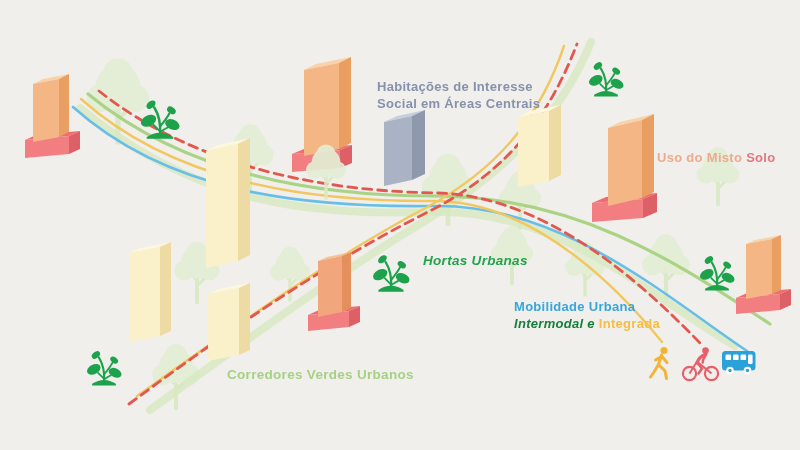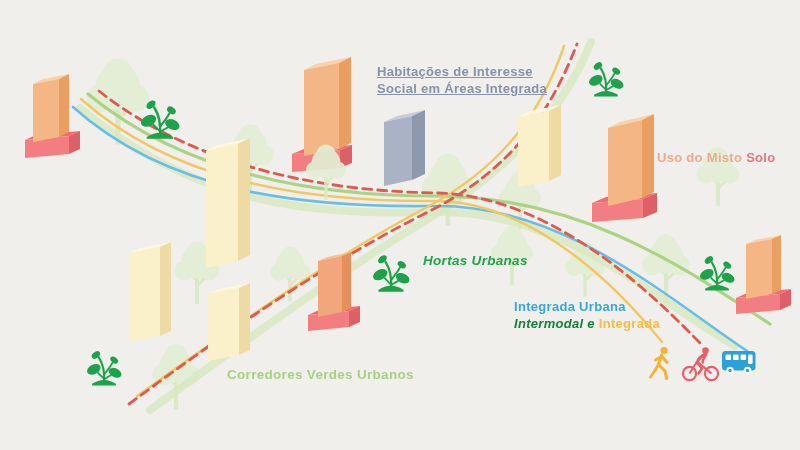--- a/index.html
+++ b/index.html
@@ -1,21 +1,21 @@
 <!DOCTYPE html>
 <html><head>
 <meta charset="utf-8">
 <style>
   html,body{margin:0;padding:0;background:#fff;}
   #stage{position:relative;width:800px;height:450px;overflow:hidden;
          font-family:"Liberation Sans",sans-serif;}
   #scene{position:absolute;left:0;top:0;}
   .lbl{position:absolute;font-weight:700;font-size:13px;letter-spacing:.3px;
        white-space:nowrap;line-height:17px;}
-  #lbl-social{left:377px;top:63px;text-decoration:underline;}
+  #lbl-social{left:377px;top:78px;}
   #lbl-mixed{left:657px;top:149px;}
   #lbl-density{left:50px;top:221px;}
   #lbl-gardens{left:423px;top:252px;font-size:13.5px;}
   #lbl-mobility{left:514px;top:298px;}
   #lbl-corridors{left:207px;top:366px;font-size:13.5px;margin-left:20px;}
 </style>
 </head>
 <body>
 
 <div id="stage" style="background: rgb(240, 239, 236);">
@@ -284,31 +284,31 @@
           <circle cx="730" cy="370.5" r="3.8" fill="#fff"></circle>
           <circle cx="747.5" cy="370.5" r="3.8" fill="#fff"></circle>
           <circle cx="730" cy="370.5" r="1.7" fill="#2aa1d9"></circle>
           <circle cx="747.5" cy="370.5" r="1.7" fill="#2aa1d9"></circle>
         </g>
       </g>
   </svg>
 
   <div class="lbl" id="lbl-social" style="color: rgb(134, 145, 172);">
     <div>Habitações de Interesse</div>
-    <div>Social em Áreas Integrada</div>
+    <div>Social em Áreas Centrais</div>
   </div>
 
   <div class="lbl" id="lbl-mixed">
     <span style="color: rgb(237, 170, 140);">Uso do Misto </span><span style="color: rgb(232, 118, 128);">Solo</span>
   </div>
 
 
   <div class="lbl" id="lbl-gardens" style="color: rgb(35, 163, 75); font-style: italic;">Hortas Urbanas</div>
 
   <div class="lbl" id="lbl-mobility">
-    <div style="color: rgb(54, 167, 220);">Integrada Urbana</div>
+    <div style="color: rgb(54, 167, 220);">Mobilidade Urbana</div>
     <div>
       <span style="color: #15803d; font-style: italic;">Intermodal e </span><span style="color: rgb(245, 189, 69);">Integrada</span>
     </div>
   </div>
 
   <div class="lbl" id="lbl-corridors" style="color: rgb(166, 209, 132);">Corredores Verdes Urbanos</div>
 </div>
 
 </body></html>

